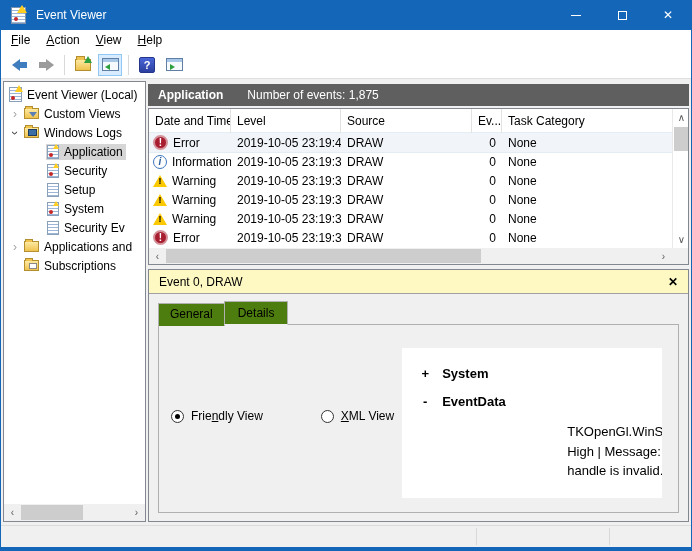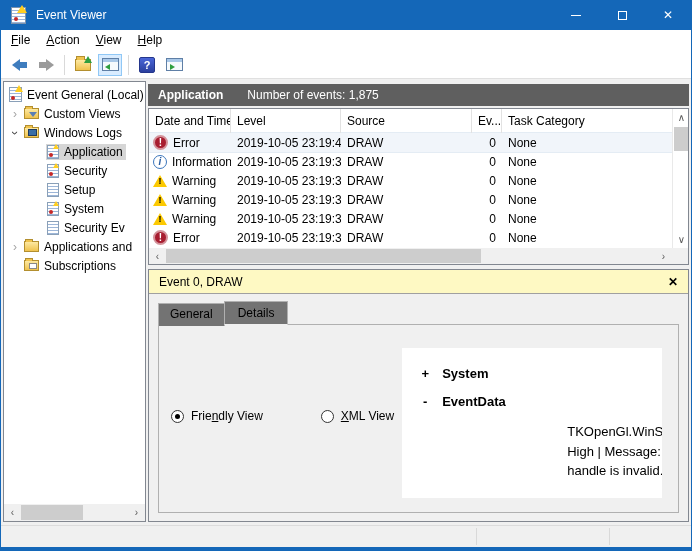--- a/index.html
+++ b/index.html
@@ -134,21 +134,21 @@
   .hthumb { position:absolute; left:17px; top:1px; width:315px; height:14px; background:#cdcdcd; }
   .scroll-corner { position:absolute; right:0; bottom:0; width:16px; height:16px; background:#f0f0f0; }
 
   
   .preview { position:relative; margin-top:4px; height:253px; background:#f0f0f0; border:1px solid #828790;
     display:flex; flex-direction:column; }
   .pv-header { height:24px; background:#fef9c3; border-bottom:1px solid #a0a0a0; display:flex; align-items:center; padding:0 10px; flex:none; }
   .pv-close { margin-left:auto; font-weight:bold; font-size:12px; color:#000; }
   .pv-body { flex:1; padding:7px 9px 8px 9px; display:flex; flex-direction:column; min-height:0; }
   .tabs { display:flex; padding-left:0; flex:none; position:relative; z-index:2; }
-  .tab { border:1px solid #b0b0b0; border-bottom:none; background:#737373; padding:3px 11px 2px 11px; margin-right:0; position:relative; top:2px; }
+  .tab { border:1px solid #b0b0b0; border-bottom:none; background:#4d7c0f; padding:3px 11px 2px 11px; margin-right:0; position:relative; top:2px; }
   .tab.active { padding:4px 13px 4px 13px; top:0; margin-left:-1px; z-index:3; border-bottom:1px solid #f0f0f0; margin-bottom:-1px; }
   .tabpage { flex:1; border:1px solid #b0b0b0; background:#f0f0f0; padding:9px 8px 14px 10px;
     display:flex; flex-direction:row; min-height:0; position:relative; z-index:1; }
   .radios { display:flex; align-items:center; gap:58px; flex:none; padding-left:2px; }
   .radio-item { display:flex; align-items:center; gap:7px; }
   .radio-circ { width:13px; height:13px; border:1px solid #333; border-radius:50%; background:#fff; position:relative; flex:none; }
   .radio-circ.on::after { content:""; position:absolute; left:3px; top:3px; width:5px; height:5px; border-radius:50%; background:#000; }
   .radio-item u { text-decoration:underline; }
   .friendly-box { flex:1; margin:14px 8px 0 8px; background:#fff; padding:18px 0 0 18px; font-size:13px; overflow:hidden; }
   .node-row { display:flex; gap:12px; font-weight:bold; margin-bottom:13px; }
@@ -223,21 +223,21 @@
     </div>
   </div>
 
   <div class="workspace">
 
     <div class="tree-pane">
       <div class="tree-items">
         <div class="tree-row" style="padding-left:4px;">
           <span class="tree-sel">
               <span class="t-ico ico-root"></span>
-              <span>Event General (Local)</span>
+              <span>Event Viewer (Local)</span>
             </span>
         </div>
         <div class="tree-row" style="padding-left:3px;">
           <span class="chev">›</span>
           <span class="tree-sel">
               <span class="t-ico ico-folder filter"></span>
               <span>Custom Views</span>
             </span>
         </div>
         <div class="tree-row" style="padding-left:3px;">

